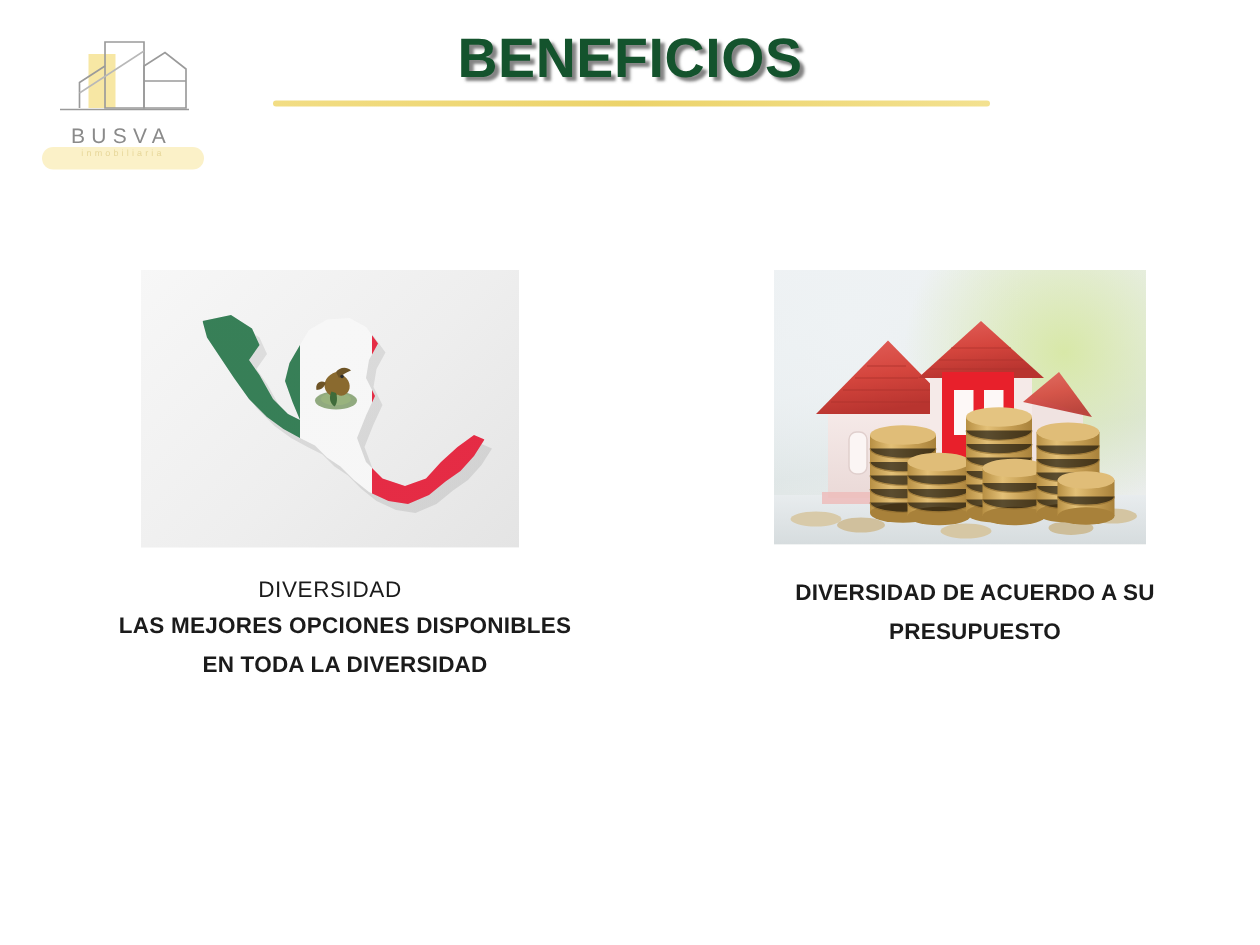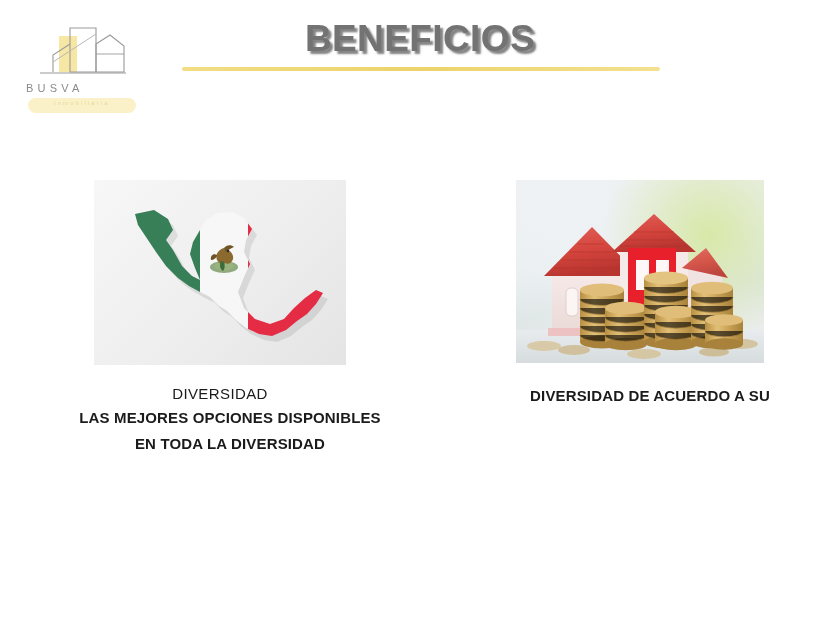--- a/index.html
+++ b/index.html
@@ -35,22 +35,22 @@
     left: 0;
     top: 0;
     width: 110px;
     height: 62px;
   }
   .brand-name {
     position: absolute;
     left: 0;
     top: 60px;
     width: 110px;
-    text-align: left;
-    font-size: 11px;
+    text-align: center;
+    font-size: 14px;
     letter-spacing: 4.2px;
     color: #8a8a8a;
     font-weight: 400;
     font-family: "Liberation Sans", sans-serif;
   }
   .brand-tagline-wrap {
     position: absolute;
     left: 2px;
     top: 76px;
     width: 108px;
@@ -72,21 +72,21 @@
 
   
   .title {
     position: absolute;
     left: 0;
     top: 18px;
     width: 840px;
     text-align: center;
     font-size: 37px;
     font-weight: bold;
-    color: #737373;
+    color: #14532d;
     letter-spacing: 0.4px;
     text-shadow: 3px 3px 2px rgba(90,90,90,0.75);
     font-family: "Liberation Sans", sans-serif;
   }
   .title-rule {
     position: absolute;
     left: 182px;
     top: 67px;
     width: 478px;
     height: 4px;
@@ -382,16 +382,17 @@
             <g stroke="#8e6b2e" stroke-width="0.8" opacity="0.6">
               <path d="M-19 11 A19 5.8 0 0 0 19 11"></path>
             </g>
           </g>
         </g>
       </svg>
     </div>
 
     <div class="caption">
       <div class="caption-body">DIVERSIDAD DE ACUERDO A SU</div>
+      <div class="caption-body">PRESUPUESTO</div>
     </div>
   </div>
 
 </div>
 
 </body></html>

